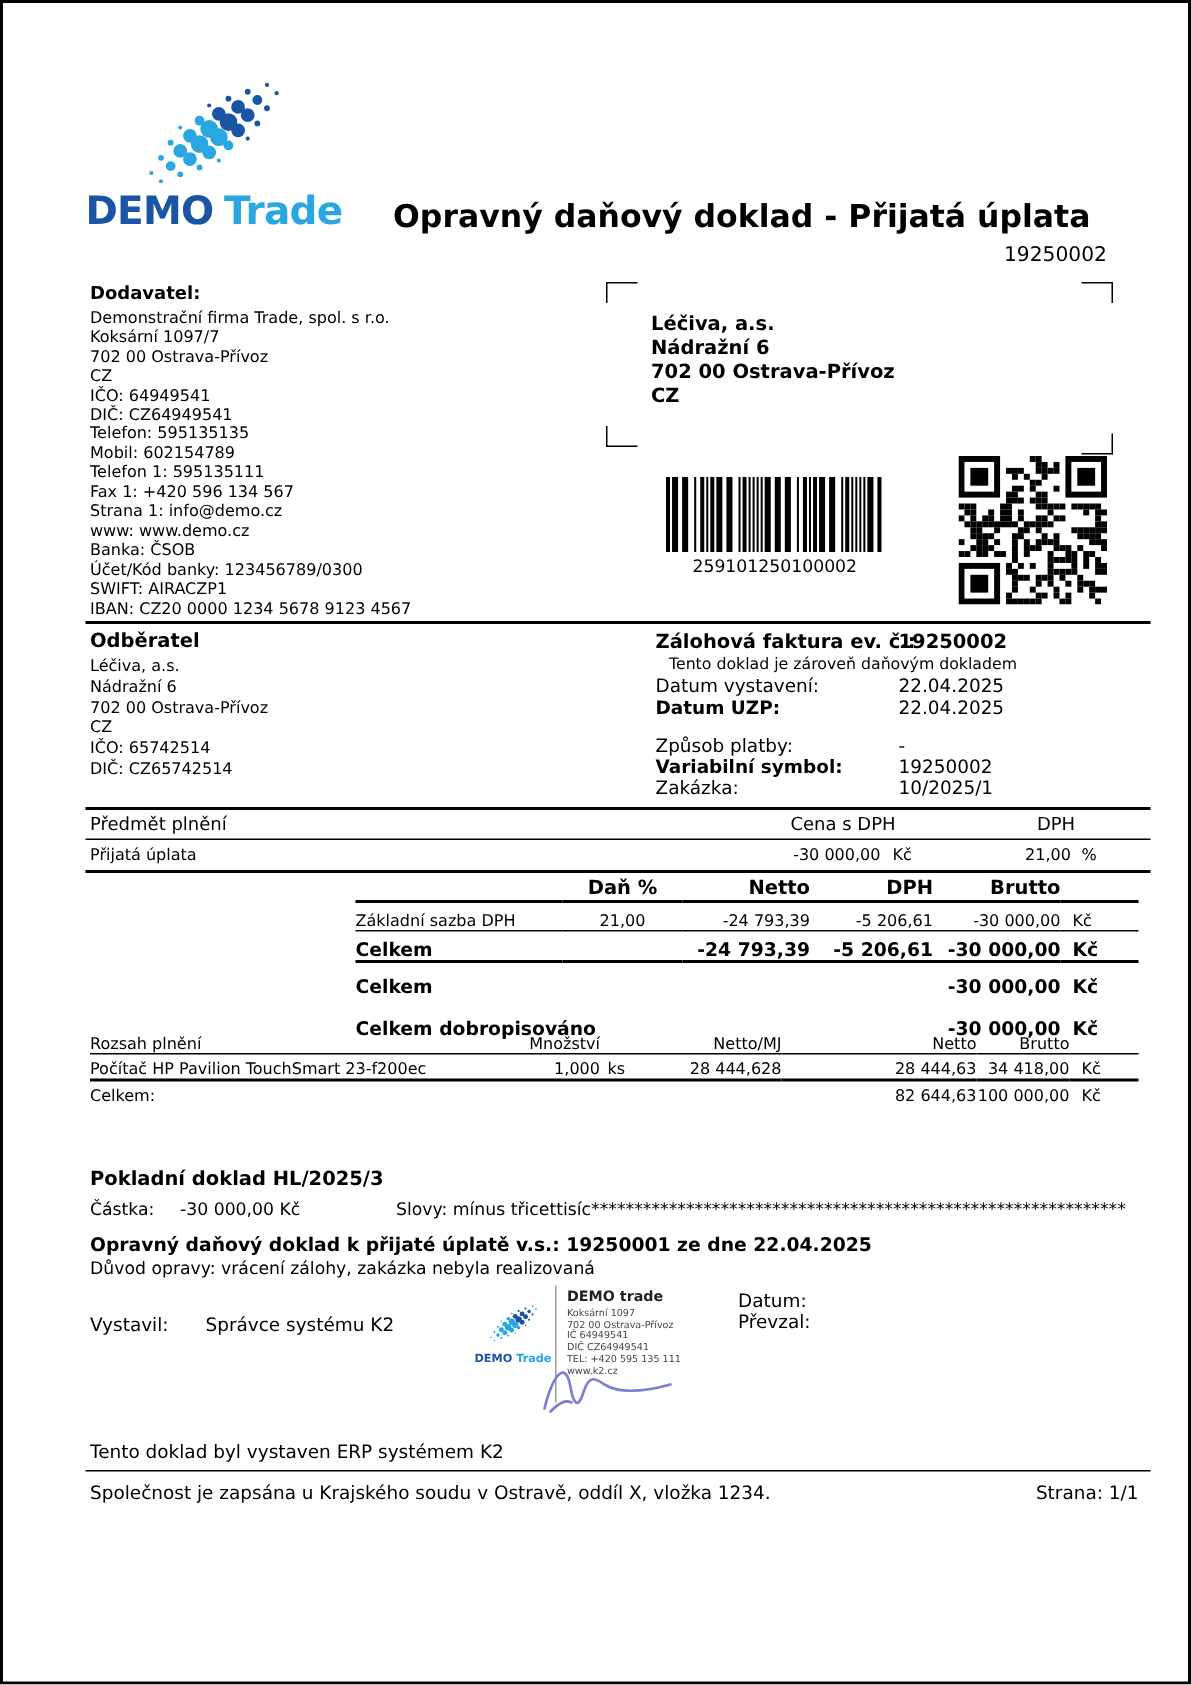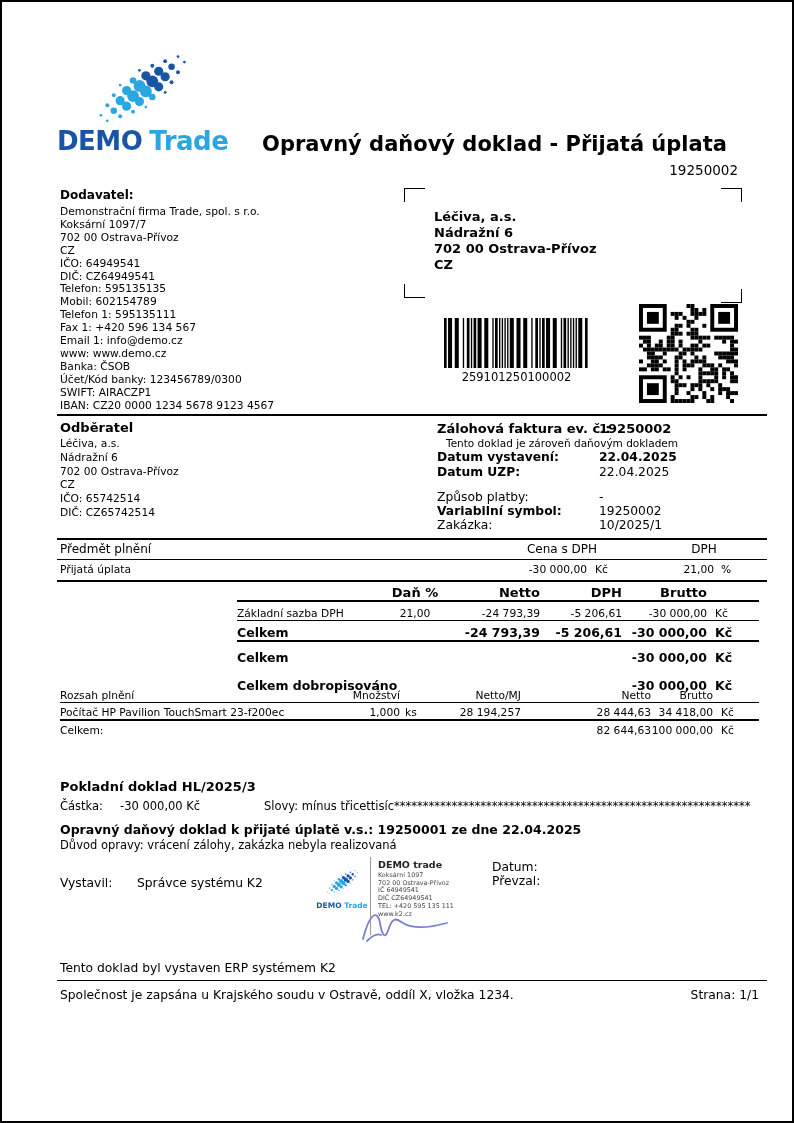--- a/index.html
+++ b/index.html
@@ -153,21 +153,21 @@
     <div class="ln">Demonstrační firma Trade, spol. s r.o.</div>
     <div class="ln">Koksární 1097/7</div>
     <div class="ln">702 00 Ostrava-Přívoz</div>
     <div class="ln">CZ</div>
     <div class="ln">IČO: 64949541</div>
     <div class="ln">DIČ: CZ64949541</div>
     <div class="ln">Telefon: 595135135</div>
     <div class="ln">Mobil: 602154789</div>
     <div class="ln">Telefon 1: 595135111</div>
     <div class="ln">Fax 1: +420 596 134 567</div>
-    <div class="ln">Email 1: info@demo.cz</div>
+    <div class="ln">Strana 1: info@demo.cz</div>
     <div class="ln">www: www.demo.cz</div>
     <div class="ln">Banka: ČSOB</div>
     <div class="ln">Účet/Kód banky: 123456789/0300</div>
     <div class="ln">SWIFT: AIRACZP1</div>
     <div class="ln">IBAN: CZ20 0000 1234 5678 9123 4567</div>
   </div>
 
   <div class="mark tl"></div>
   <div class="mark tr"></div>
   <div class="mark bl"></div>
@@ -445,21 +445,21 @@
     <div class="ln">IČO: 65742514</div>
     <div class="ln">DIČ: CZ65742514</div>
   </div>
 
   <div class="meta">
     <div class="mrow" style="height:16px;font-size:13px;">
       <span class="lbl b">Zálohová faktura ev. č.:</span>
       <span class="val b">19250002</span>
     </div>
     <div class="mnote" style="height:13px;">Tento doklad je zároveň daňovým dokladem</div>
-    <div class="mrow" style="height:14.5px;font-weight:bold;">
+    <div class="mrow" style="height:14.5px;">
       <span class="lbl">Datum vystavení:</span>
       <span class="val">22.04.2025</span>
     </div>
     <div class="mrow" style="height:14.5px;">
       <span class="lbl b">Datum UZP:</span>
       <span class="val">22.04.2025</span>
     </div>
     <div style="height:11px;"></div>
     <div class="mrow" style="height:13.5px;">
       <span class="lbl">Způsob platby:</span>
@@ -560,21 +560,21 @@
       <td></td>
       <td class="r">Netto/MJ</td>
       <td class="r">Netto</td>
       <td class="r">Brutto</td>
       <td></td>
     </tr>
     <tr class="bb2">
       <td>Počítač HP Pavilion TouchSmart 23-f200ec</td>
       <td class="r">1,000</td>
       <td class="cur" style="padding-left:5px;">ks</td>
-      <td class="r">28 194,257</td>
+      <td class="r">28 444,628</td>
       <td class="r">28 444,63</td>
       <td class="r">34 418,00</td>
       <td class="cur">Kč</td>
     </tr>
     <tr>
       <td>Celkem:</td>
       <td></td>
           <td></td>
           <td></td>
       <td class="r">82 644,63</td>

